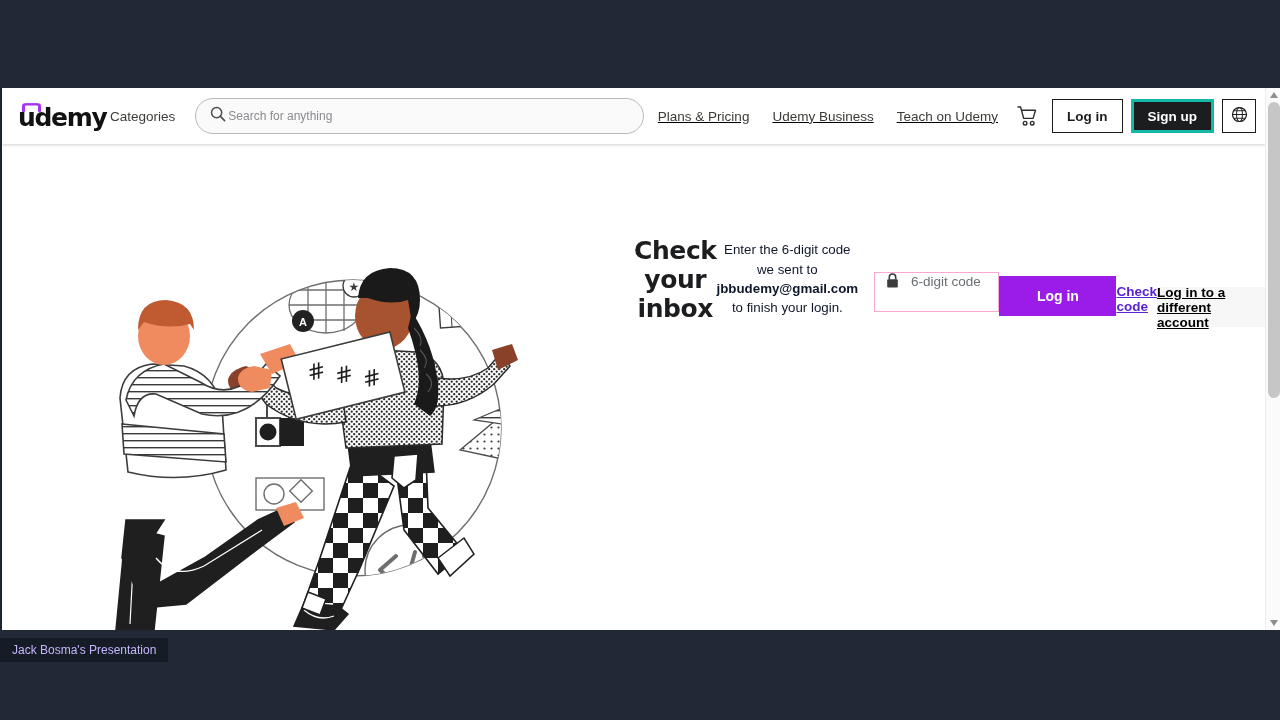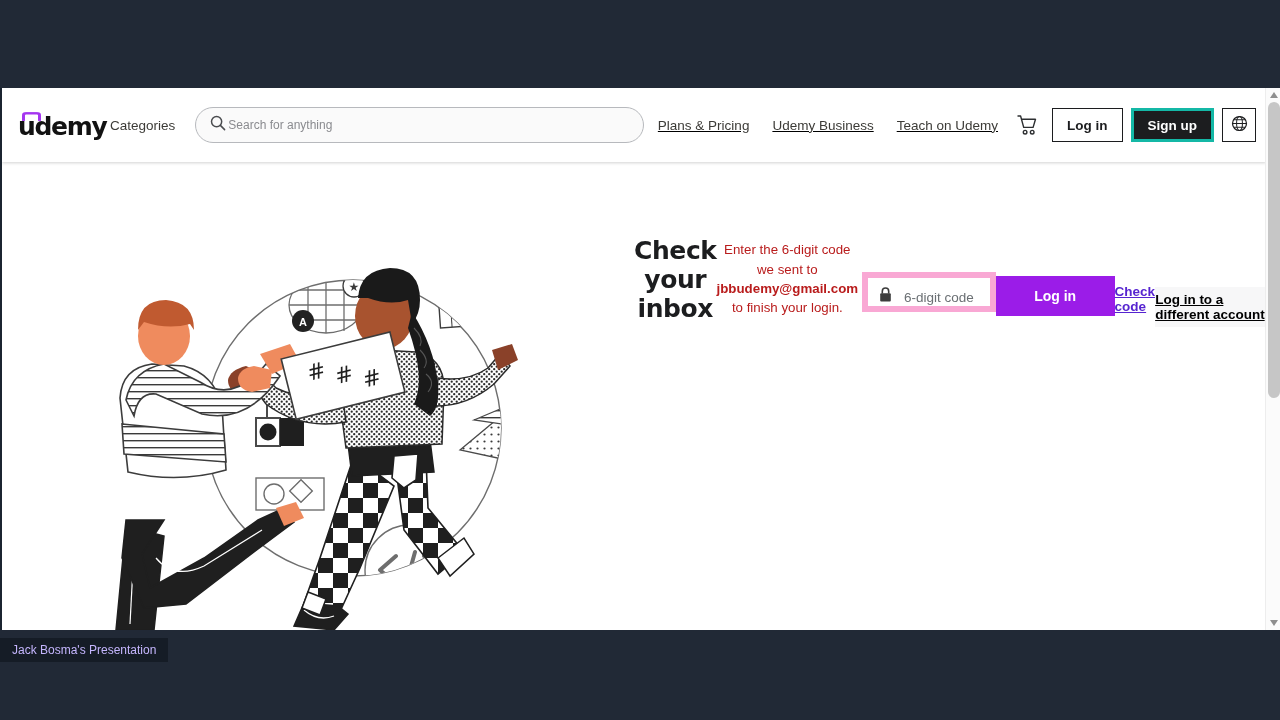--- a/index.html
+++ b/index.html
@@ -26,21 +26,21 @@
     overflow: hidden;
     border-left: 2px solid #1b2430;
   }
 
   
   #site-header {
     position: absolute;
     left: 0;
     top: 0;
     width: 1264px;
-    height: 74px;
+    height: 56px;
     background: #fff;
     box-shadow: 0 1px 3px rgba(0,0,0,0.18);
     display: flex;
     align-items: center;
     box-sizing: border-box;
     padding: 0 10px 0 16px;
     z-index: 5;
   }
 
   
@@ -200,35 +200,35 @@
     font-family: "DejaVu Sans", sans-serif;
     font-size: 25px;
     font-weight: bold;
     color: #1c1d1f;
     letter-spacing: -0.4px;
     margin: 0 0 25px 0;
     text-align: center;
   }
   #form-subtitle {
     font-size: 13.3px;
-    color: #b91c1c;
+    color: #0f172a;
     text-align: center;
     line-height: 1.45;
     width: 360px;
-    margin: 0 4px 26px 0;
+    margin: 0 16px 26px 0;
   }
   #form-subtitle .email { font-weight: bold; }
 
   #code-field-wrap {
     width: 336px;
     height: 40px;
-    border: 6px solid #f9a8d4;
+    border: 1px solid #f9a8d4;
     background: #fff;
     display: flex;
-    align-items: flex-end;
+    align-items: flex-start;
     padding: 0 11px;
     box-sizing: border-box;
   }
   #code-input {
     border: none;
     outline: none;
     background: transparent;
     margin-left: 10px;
     font-size: 13.5px;
     font-family: "Liberation Sans", sans-serif;

